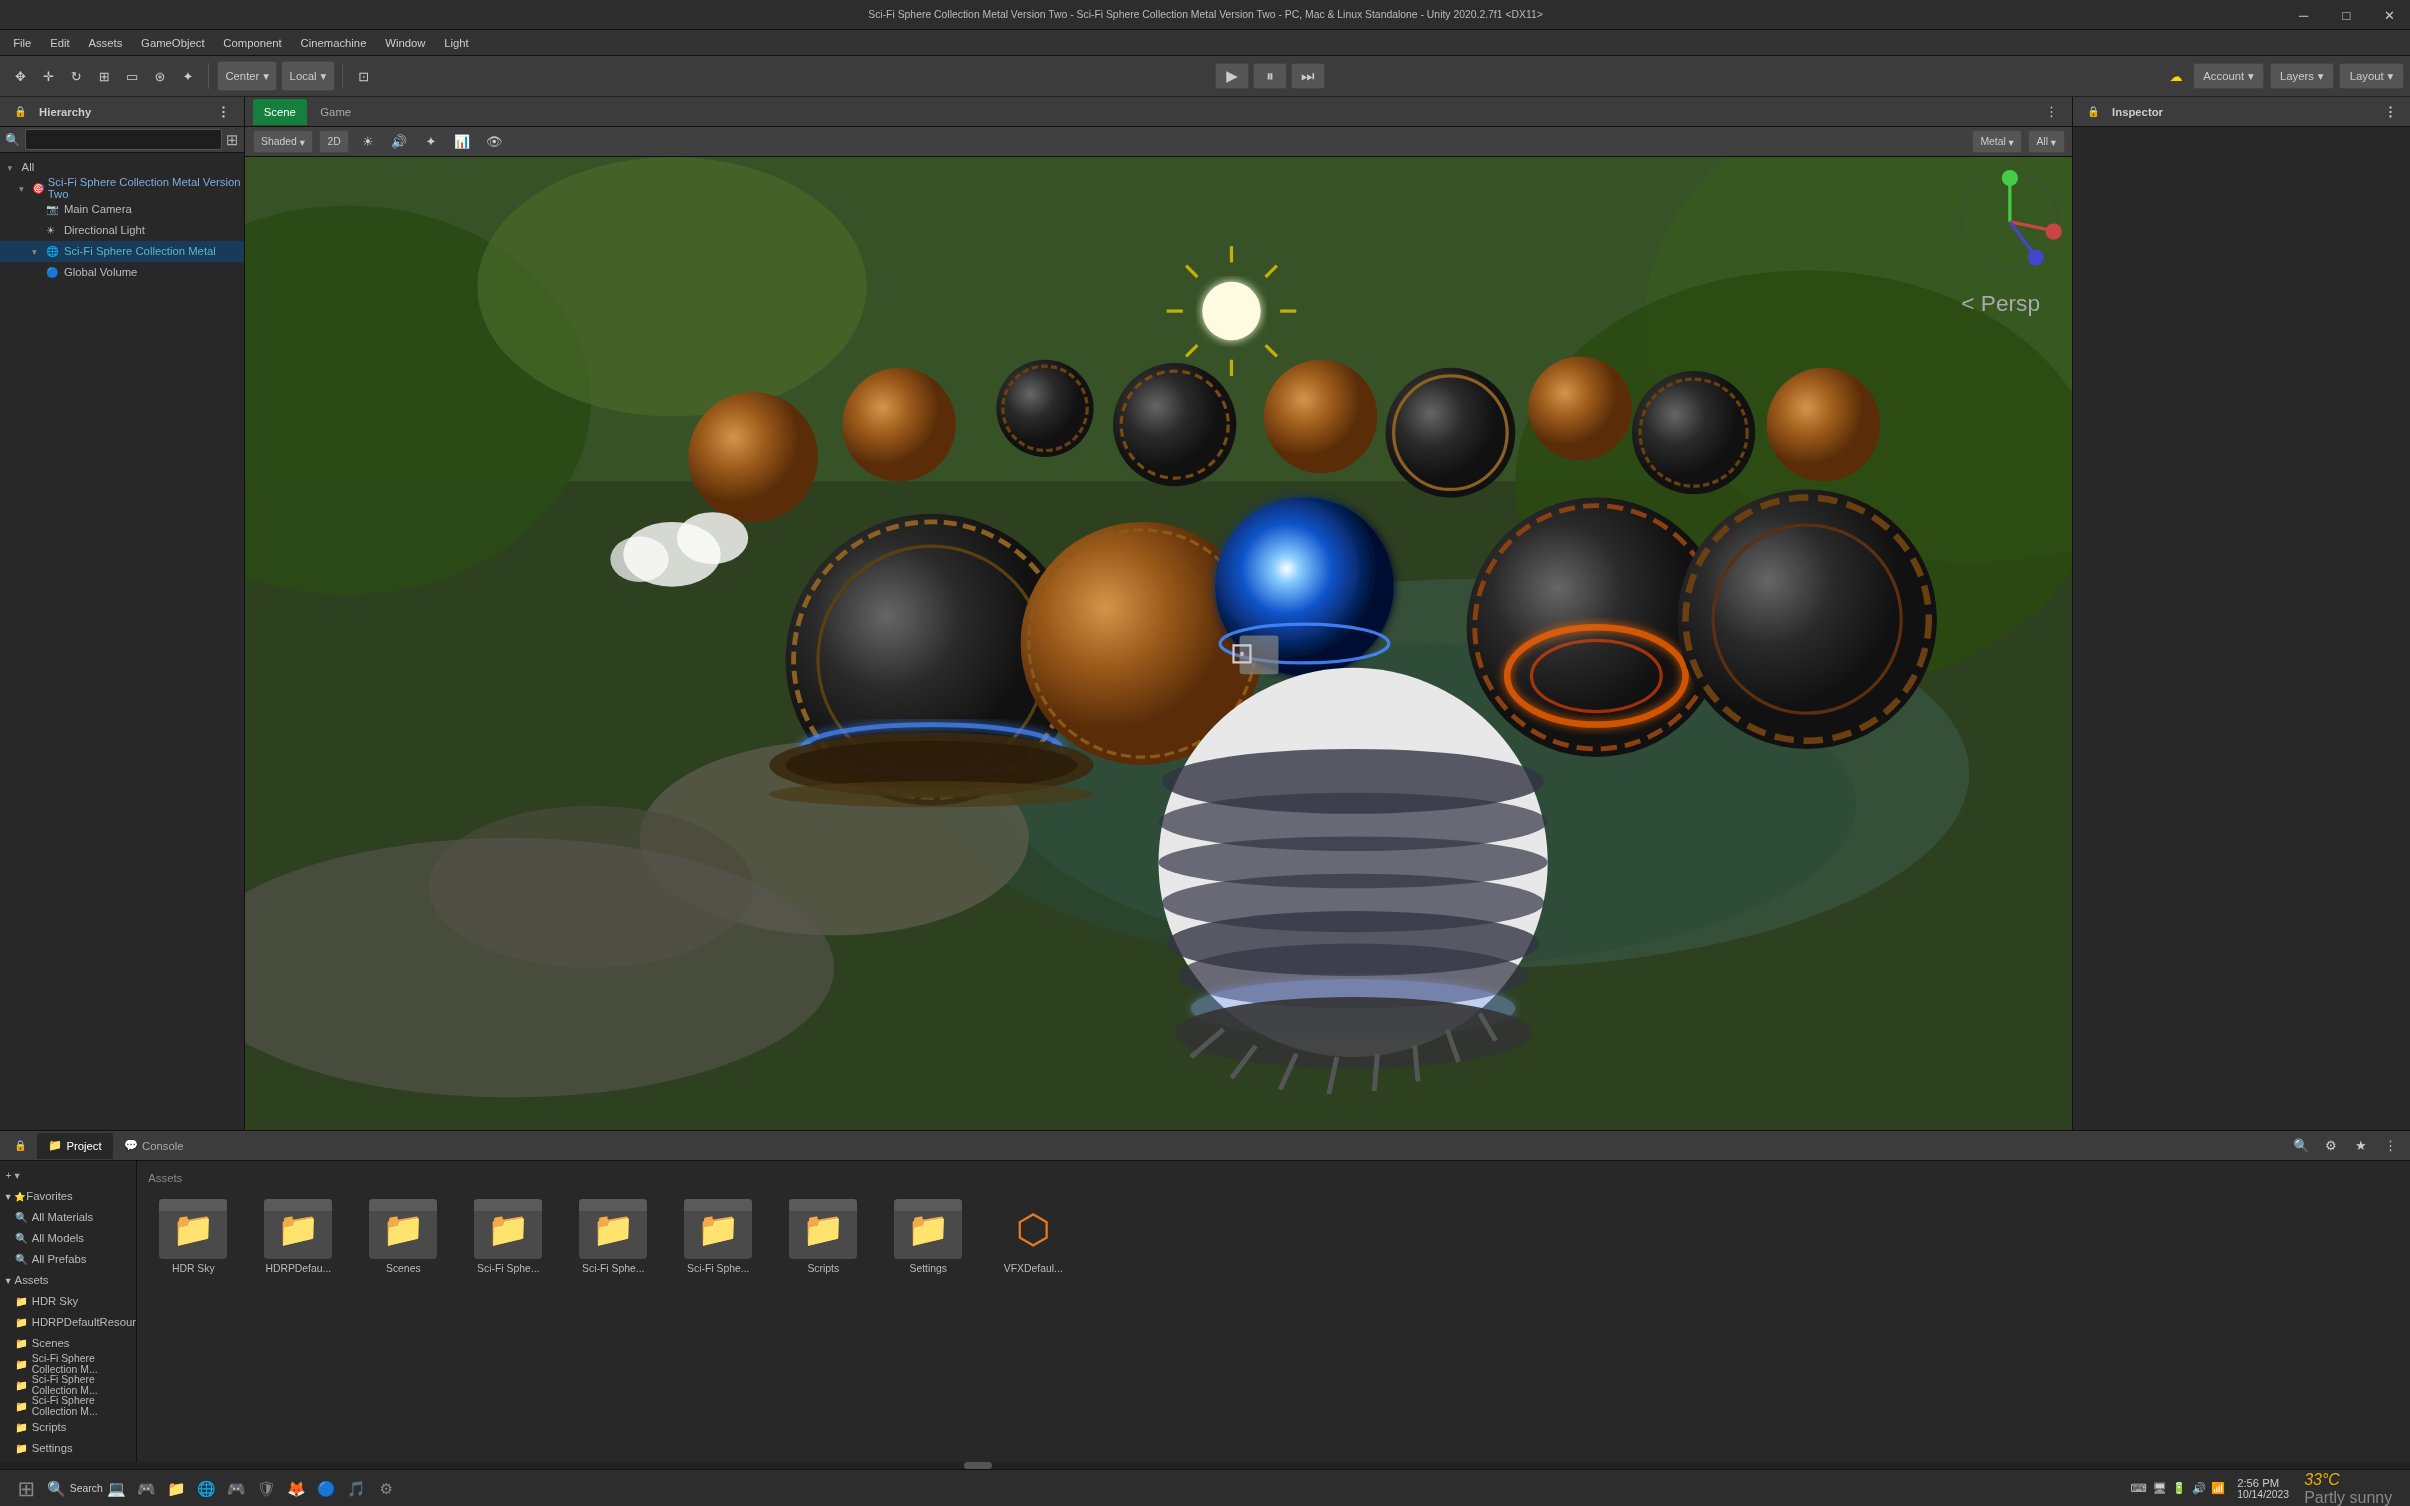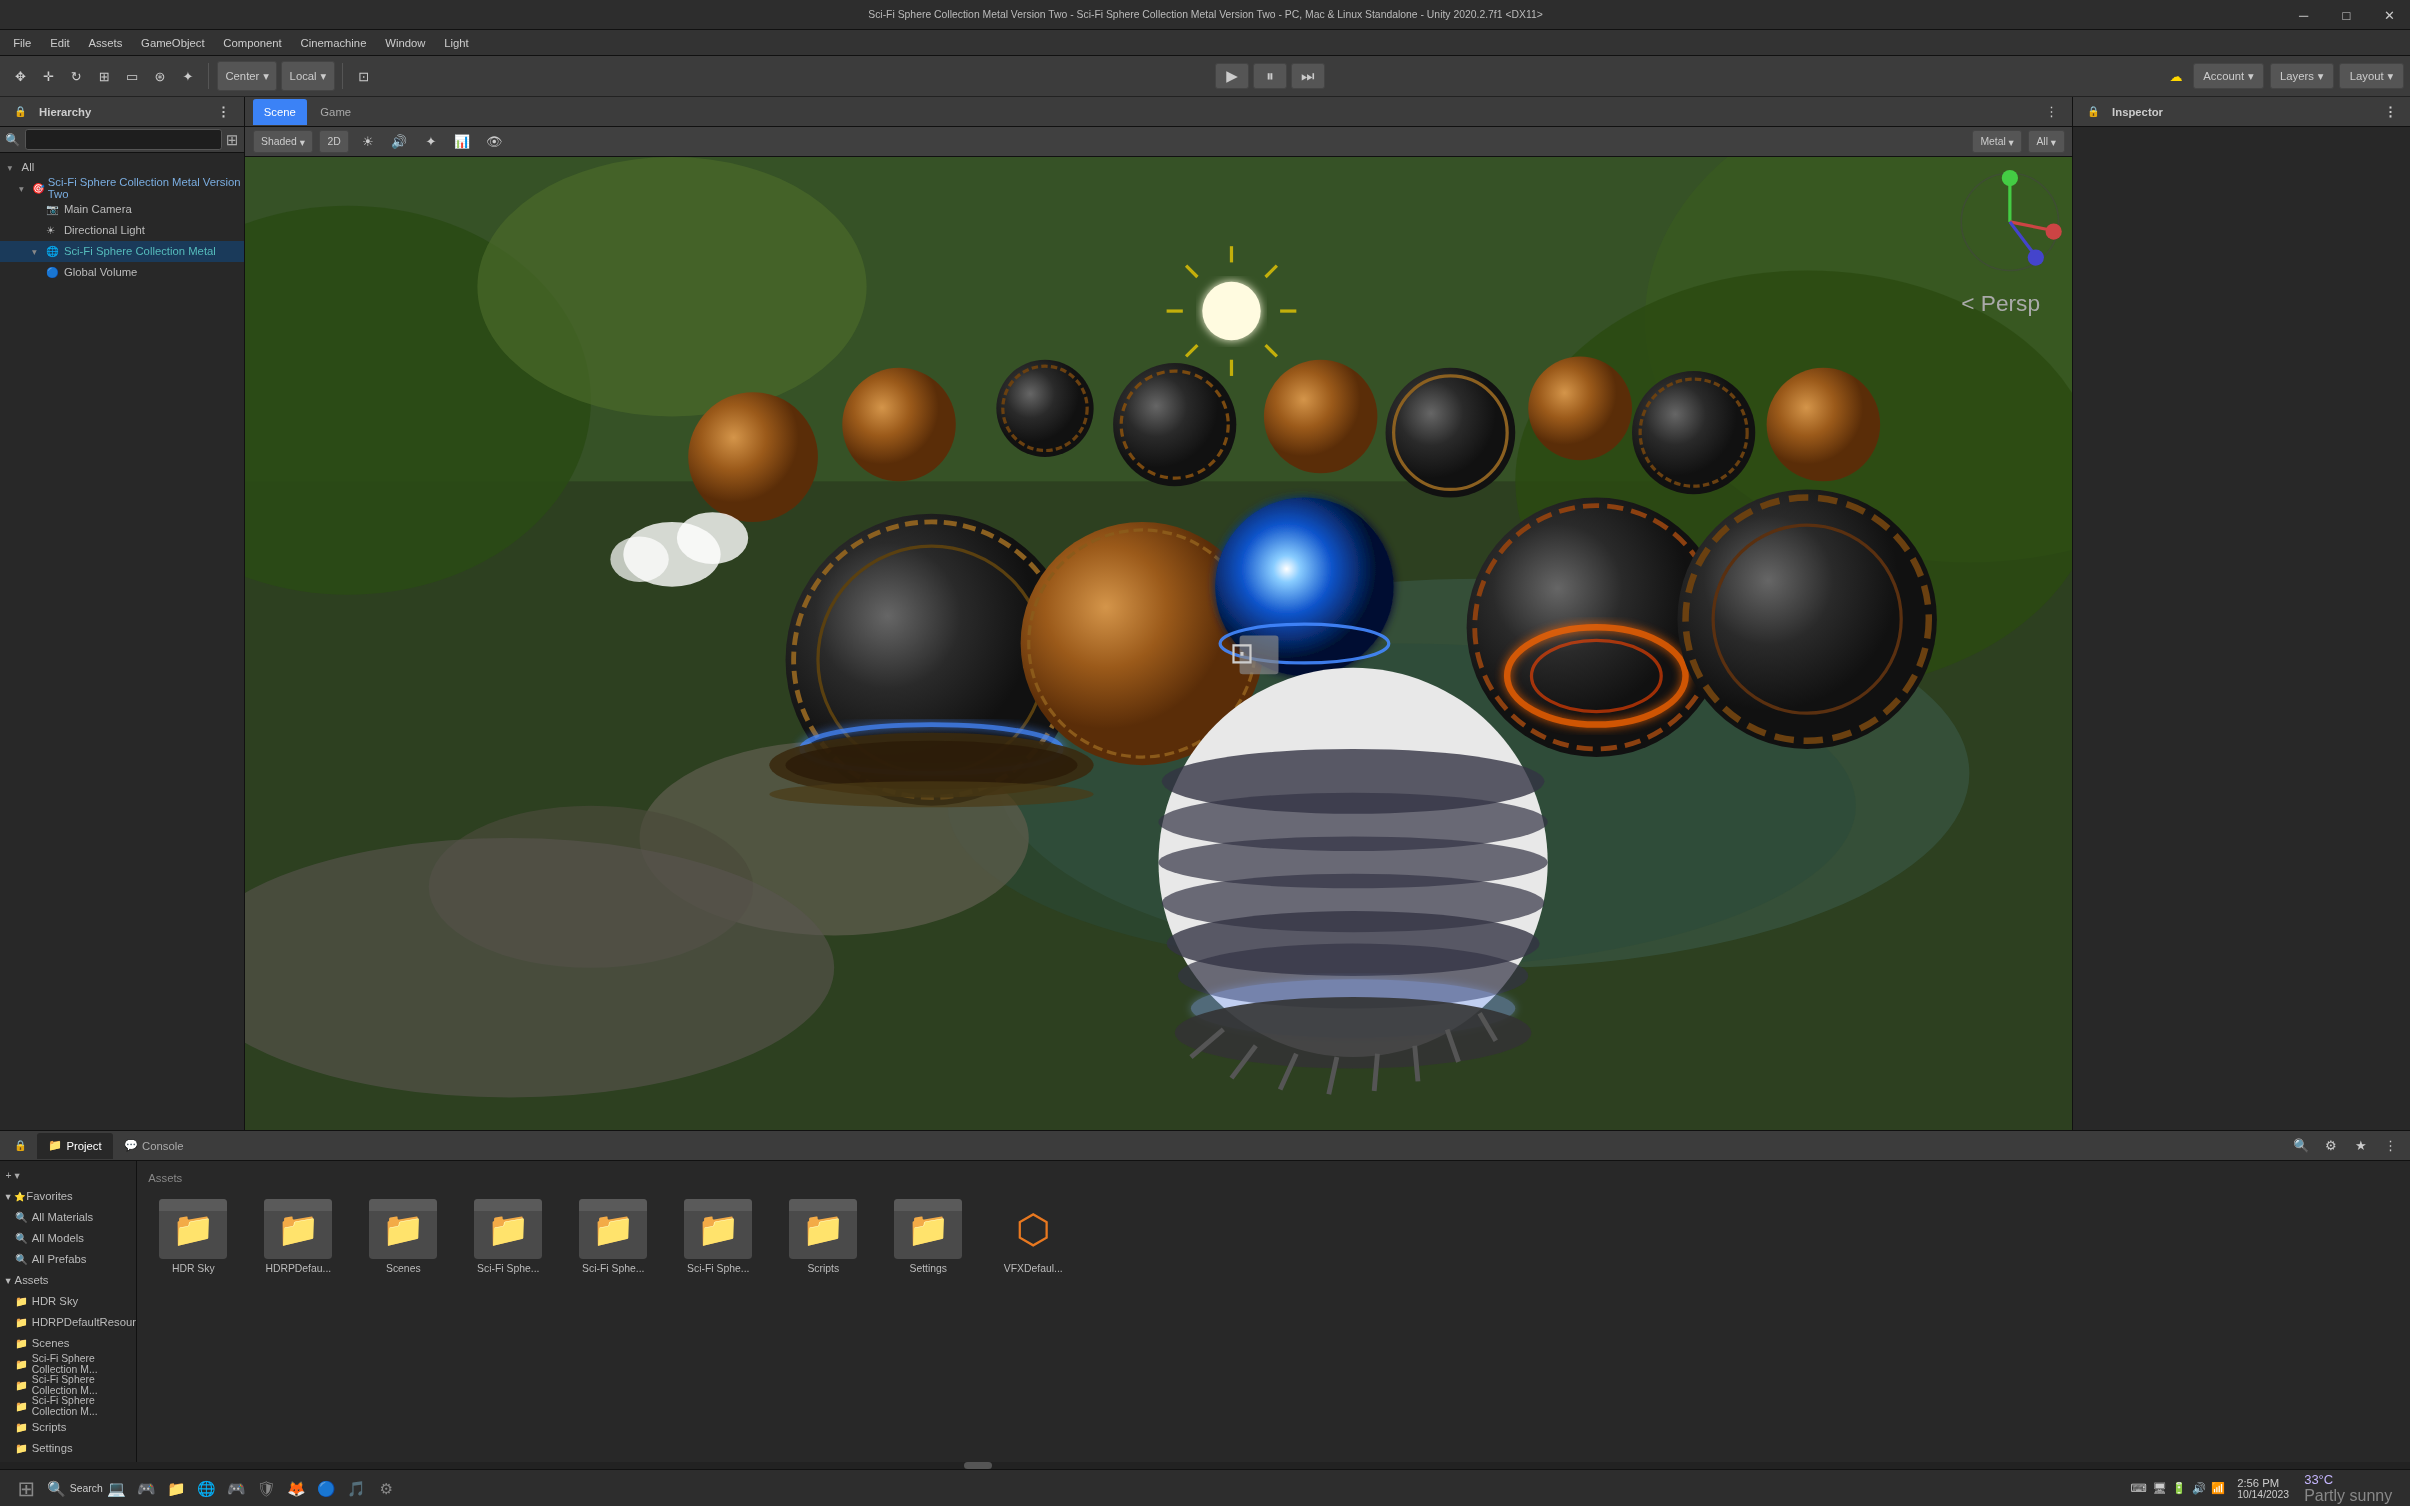--- a/index.html
+++ b/index.html
@@ -226,21 +226,21 @@
       height: 26px;
       padding: 0 11.3px;
       display: flex;
       align-items: center;
       font-size: 11.3px;
       color: #aaa;
       cursor: pointer;
       border-radius: 2.8px 2.8px 0 0;
     }
     .viewport-tab.active {
-      background: #3b82f6;
+      background: #15803d;
       color: #fff;
     }
     #viewport-toolbar {
       height: 30px;
       background: #404040;
       display: flex;
       align-items: center;
       padding: 0 7.5px;
       gap: 5.6px;
       border-bottom: 0.9px solid #111;
@@ -421,21 +421,21 @@
       right: 0;
       height: 38px;
       background: #2d2d2d;
       border-top: 0.9px solid #111;
       display: flex;
       align-items: center;
       padding: 0 11.3px;
       font-size: 11.3px;
       color: #888;
     }
-    .status-temp { font-size: 13px; color: #c4b5fd; }
+    .status-temp { font-size: 16px; color: #eab308; font-style: italic; }
     .status-condition { font-size: 16px; color: #888; }
     .status-spacer { flex: 1; }
     .taskbar-icon {
       width: 30px;
       height: 30px;
       display: flex;
       align-items: center;
       justify-content: center;
       border-radius: 3.8px;
       cursor: pointer;

